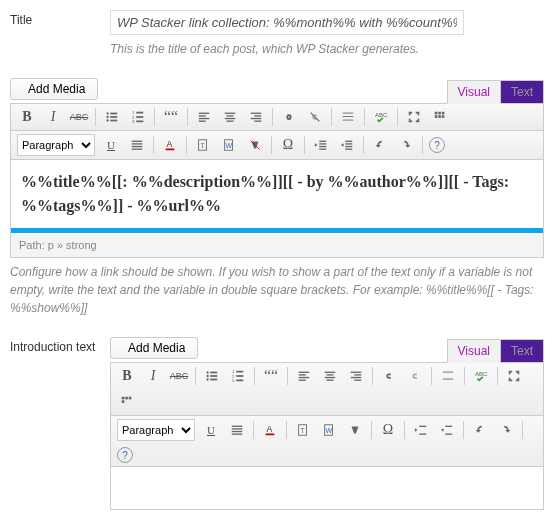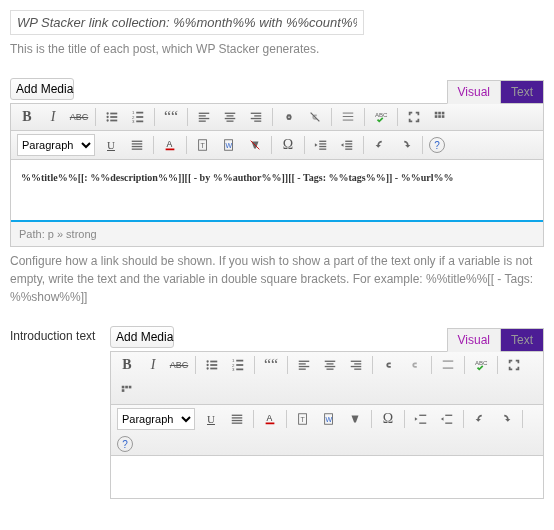--- a/index.html
+++ b/index.html
@@ -1,46 +1,47 @@
 <!DOCTYPE html>
 <html><head>
 <meta charset="utf-8">
 <style>
 body{margin:0;font-family:Arial,Helvetica,sans-serif;font-size:12px;color:#333;background:#fff;}
 .wrap{padding:10px;}
 .row{display:flex;margin-bottom:20px;}
 .label-col{width:100px;padding-top:3px;font-size:12px;color:#333;}
 .field-col{flex:1;}
 .text-input{width:340px;border:1px solid #ddd;padding:4px 6px;font-size:13px;font-style:italic;color:#555;}
-.desc{margin-top:5px;color:#888;font-size:12px;line-height:1.5;}
-.add-media-btn{background:linear-gradient(#fefefe,#f3f3f3);border:1px solid #ccc;border-radius:3px;padding:3px 0;cursor:pointer;font-size:12px;display:inline-flex;align-items:center;gap:5px;justify-content:flex-end;}
+.desc{margin-top:5px;color:#888;font-style:italic;font-size:12px;line-height:1.5;}
+.add-media-btn{background:linear-gradient(#fefefe,#f3f3f3);border:1px solid #ccc;border-radius:3px;padding:3px 12px;cursor:pointer;font-size:12px;display:inline-flex;align-items:center;gap:5px;justify-content:flex-end;}
 .tabs{float:right;display:flex;margin-top:2px;}
 .tab{border:1px solid #ccc;padding:4px 10px;font-size:12px;color:#999;cursor:pointer;background:#4c1d95;}
 .tab.active{background:#f1f1f1;border-bottom-color:#f1f1f1;color:#a21caf;}
 .tab:last-child{border-left:none;}
 .editor-box{border:1px solid #ccc;background:#fff;margin-top:-1px;}
 .toolbar{background:linear-gradient(#f9f9f9,#ececec);border-bottom:1px solid #ccc;padding:3px 6px;display:flex;flex-wrap:wrap;align-items:center;gap:6px;}
 .tbtn{width:20px;height:20px;display:flex;align-items:center;justify-content:center;color:#555;font-size:11px;cursor:pointer;}
 .tbtn.bold{font-weight:bold;font-size:14px;font-family:Georgia,serif;}
 .tbtn.italic{font-style:italic;font-family:Georgia,serif;font-size:14px;}
 .tbtn.strike{text-decoration:line-through;font-size:9px;}
 .tbtn svg{width:14px;height:14px;}
 .para-select{height:22px;font-size:11px;border:1px solid #ccc;background:#fff;width:78px;}
-.editor-content{padding:10px;font-family:Georgia,serif;font-size:10px;color:#333;min-height:40px;line-height:1.5;}
+.editor-content{padding:10px;font-family:Georgia,serif;font-size:16px;color:#333;min-height:40px;line-height:1.5;}
 .editor-content .strong{font-weight:bold;}
-.editor-path{background:#f4f4f4;border-top:2px solid #0ea5e9;padding:6px 8px;font-size:11px;color:#888;}
+.editor-path{background:#f4f4f4;border-top:5px solid #0ea5e9;padding:6px 8px;font-size:11px;color:#888;}
 .sep{width:1px;height:18px;background:#ccc;}
 .clearfix::after{content:"";display:block;clear:both;}
 </style>
 </head>
 <body>
 
 <div class="wrap">
 
 <div class="row">
+  <div class="label-col">Title</div>
   <div class="field-col">
     <input class="text-input" value="WP Stacker link collection: %%month%% with %%count%% link" style="">
     <div class="desc">This is the title of each post, which WP Stacker generates.</div>
   </div>
 </div>
 
 <div class="row">
   <div class="field-col">
     <div class="clearfix">
       <button class="add-media-btn">

